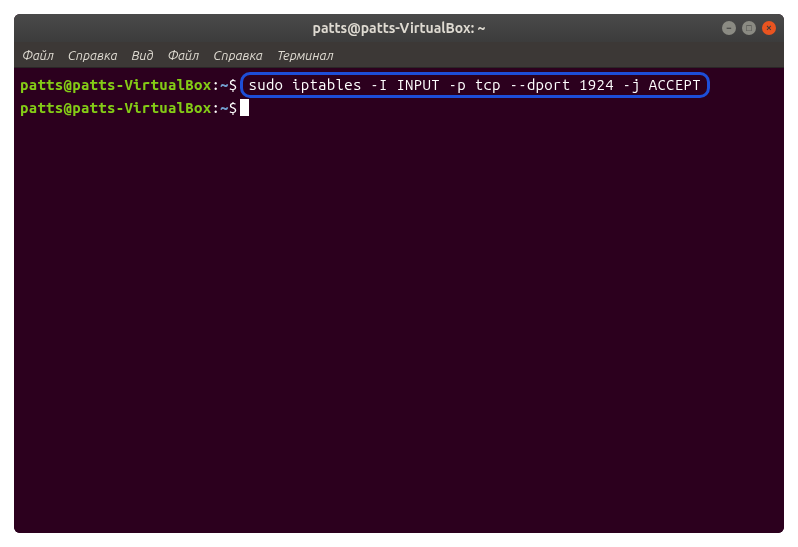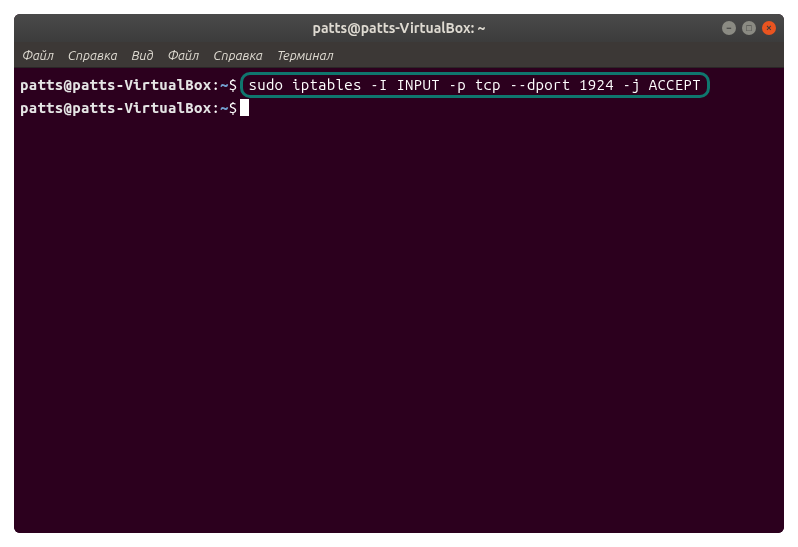--- a/index.html
+++ b/index.html
@@ -83,36 +83,36 @@
       font-family: "Ubuntu Mono", "DejaVu Sans Mono", monospace;
       letter-spacing: 0.3px;
     }
     .line {
       white-space: pre;
       display: flex;
       align-items: center;
       flex-wrap: nowrap;
     }
     .prompt-user {
-      color: #e5e5e5;
+      color: #84cc16;
       font-weight: bold;
     }
     .prompt-path {
       color: #729fcf;
       font-weight: bold;
     }
     .prompt-sep {
       color: #ffffff;
     }
     .cmd-text {
       color: #ffffff;
     }
     .highlight-box {
       display: inline-block;
-      border: 3px solid #0f766e;
+      border: 3px solid #1d4ed8;
       border-radius: 10px;
       padding: 0 6px;
       margin-left: 2px;
       color: #ffffff;
     }
     .cursor-block {
       display: inline-block;
       width: 9px;
       height: 17px;
       background: #ffffff;

